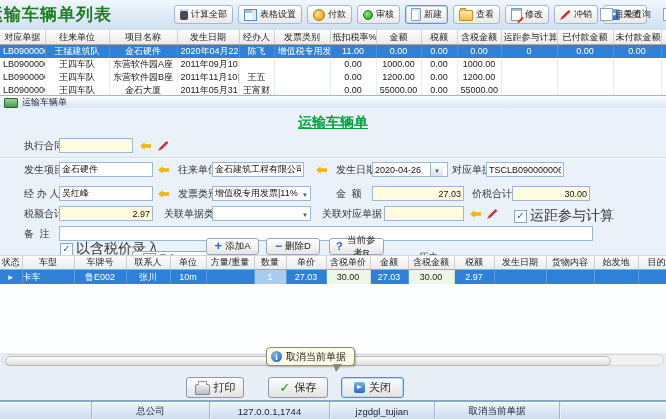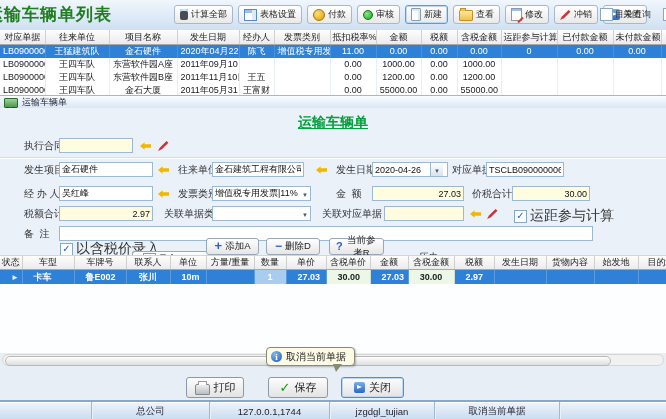--- a/index.html
+++ b/index.html
@@ -81,22 +81,22 @@
   .fico{position:absolute;}
   .fbtn{position:absolute;height:17px;display:inline-flex;align-items:center;justify-content:center;gap:3px;font-size:9.5px;color:#222;box-sizing:border-box;
     background:linear-gradient(#ffffff,#e6e6e6);border:1px solid #98a8b8;border-radius:3px;font-family:inherit;}
   .fcb{position:absolute;display:inline-flex;align-items:center;gap:3px;font-size:14px;color:#333;white-space:nowrap;}
 
   
   .detailwrap{position:absolute;left:0;top:255px;width:666px;height:97px;overflow:hidden;background:#fdfeff;border-top:1px solid #c8d8e8;}
   table.det{border-collapse:collapse;table-layout:fixed;width:684px;}
   table.det th{height:13px;font-weight:normal;font-size:9px;color:#222;padding:0 1px;overflow:hidden;white-space:nowrap;
     background:linear-gradient(#fdfdfd,#ebebeb);border-right:1px solid #d0d0d0;border-bottom:1px solid #a8a8a8;text-align:center;}
-  table.det td{height:14px;font-size:9px;line-height:14px;padding:0 11px;overflow:hidden;white-space:nowrap;border-right:1px solid #5a9ae0;
-    background:#2f81d8;color:#fff;font-weight:bold;}
+  table.det td{height:14px;font-size:9px;line-height:14px;padding:0 0;overflow:hidden;white-space:nowrap;border-right:1px solid #5a9ae0;
+    background:#2f81d8;color:#fff;}
   table.det td.qty{background:#a9cdee;color:#fff;}
   table.det td.grn{background:#ecf7e8;color:#222;border-right-color:#cfe0ca;}
 
   
   .hscroll{position:absolute;left:2px;top:354px;width:662px;height:12px;background:#f1f1f1;border:1px solid #d6d6d6;border-radius:6px;box-sizing:border-box;}
   .hthumb{position:absolute;left:2px;top:1px;width:604px;height:8px;background:linear-gradient(#fefefe,#dedede);border:1px solid #b8b8b8;border-radius:5px;}
   .tooltip{position:absolute;left:266px;top:347px;height:19px;box-sizing:border-box;padding:0 8px 0 4px;display:flex;align-items:center;gap:4px;
     background:#fdfbe5;border:1px solid #8a8a72;border-radius:4px;font-size:10px;color:#222;box-shadow:1px 1px 2px rgba(0,0,0,.25);z-index:5;white-space:nowrap;}
   .tail{position:absolute;bottom:-7px;right:12px;width:0;height:0;border-left:3px solid transparent;border-right:6px solid transparent;border-top:8px solid #8a8a72;}
   .bbtn{position:absolute;top:377px;height:21px;display:inline-flex;align-items:center;justify-content:center;gap:4px;font-size:11px;color:#222;box-sizing:border-box;

